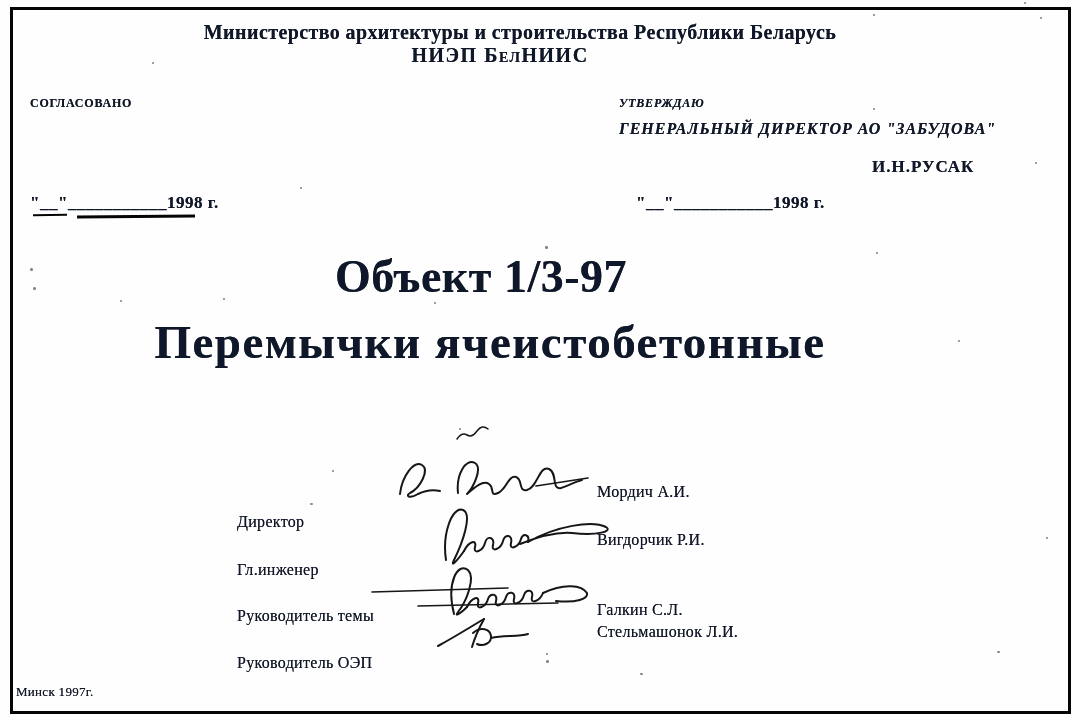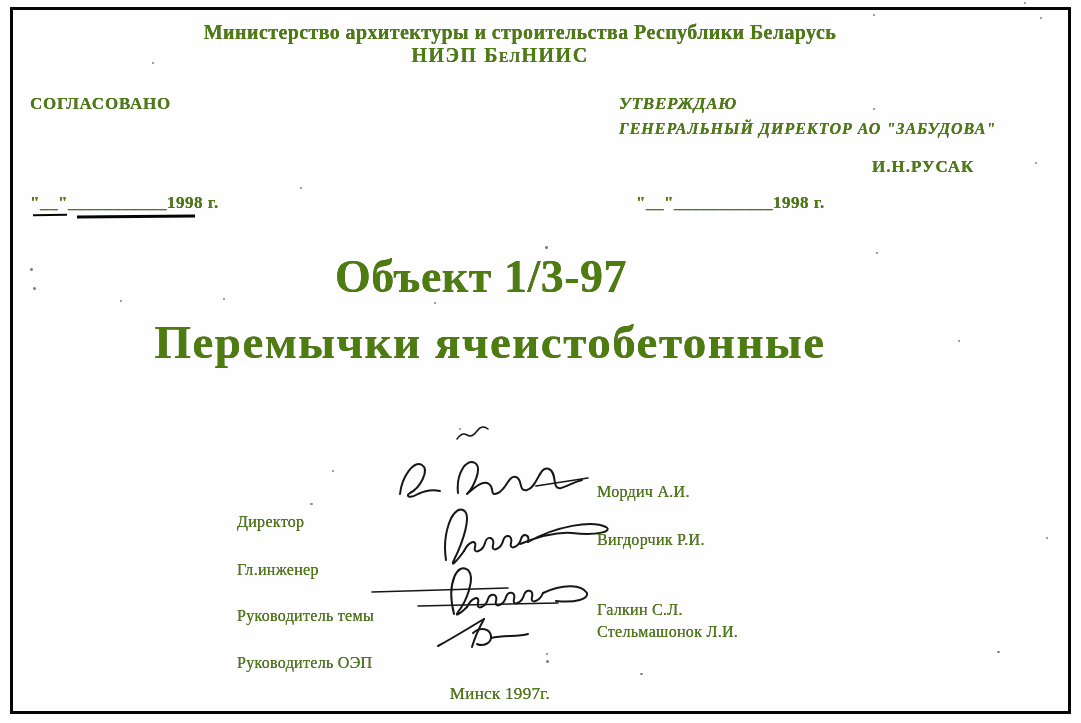--- a/index.html
+++ b/index.html
@@ -3,21 +3,21 @@
 <meta charset="utf-8">
 <style>
   html, body { margin: 0; padding: 0; background: #e8e8e8; }
   .page {
     position: relative;
     width: 1081px;
     height: 723px;
     background: #fefefe;
     overflow: hidden;
     font-family: "Liberation Serif", serif;
-    color: #4d7c0f;
+    color: #0f172a;
   }
   .txt { text-shadow: 0 0 0.5px rgba(10,10,10,0.75); white-space: pre; }
   .border-frame {
     position: absolute;
     left: 10px; top: 7px;
     width: 1061px; height: 707px;
     box-sizing: border-box;
     border: 3px solid #050505;
   }
   .ministry {
@@ -28,21 +28,21 @@
   .institute {
     position: absolute; left: 0; top: 44px; width: 1000px;
     text-align: center;
     font-size: 20px; font-weight: bold; letter-spacing: 1.5px;
     font-variant: small-caps;
   }
   .approval { position: absolute; top: 94px; }
   .approval.left  { left: 30px;  width: 540px; }
   .approval.right { left: 619px; width: 430px; font-style: italic; }
   .approval .label {
-    font-size: 17px; font-weight: bold; letter-spacing: 0.8px; line-height: 19px;
+    font-size: 12px; font-weight: bold; letter-spacing: 0.8px; line-height: 19px;
   }
   .approval .position {
     margin-top: 6px;
     font-size: 16px; font-weight: bold; letter-spacing: 1px; line-height: 19px;
     white-space: nowrap;
   }
   .signer-name {
     position: absolute;
     font-size: 17px; font-weight: bold; letter-spacing: 1px;
   }
@@ -69,23 +69,22 @@
   .sig-role {
     position: absolute; left: 237px;
     font-size: 16px; letter-spacing: 0.3px; margin-top: 32px;
   }
   .sig-name {
     position: absolute; left: 597px;
     font-size: 16px; letter-spacing: 0.3px;
   }
   .sig-svg { position: absolute; left: 360px; top: 420px; }
   .footer-line {
-    position: absolute; left: 4px; top: 684px; width: 992px;
-    text-align: center;
-    font-size: 17px; letter-spacing: 0.3px;
+    position: absolute; left: 16px; top: 684px; width: 992px;
+    font-size: 13px; letter-spacing: 0.3px;
   }
   .speck {
     position: absolute; background: #3c3c3c; border-radius: 50%;
     opacity: 0.65;
   }
 </style>
 </head>
 <body>
 
 <div class="page">

